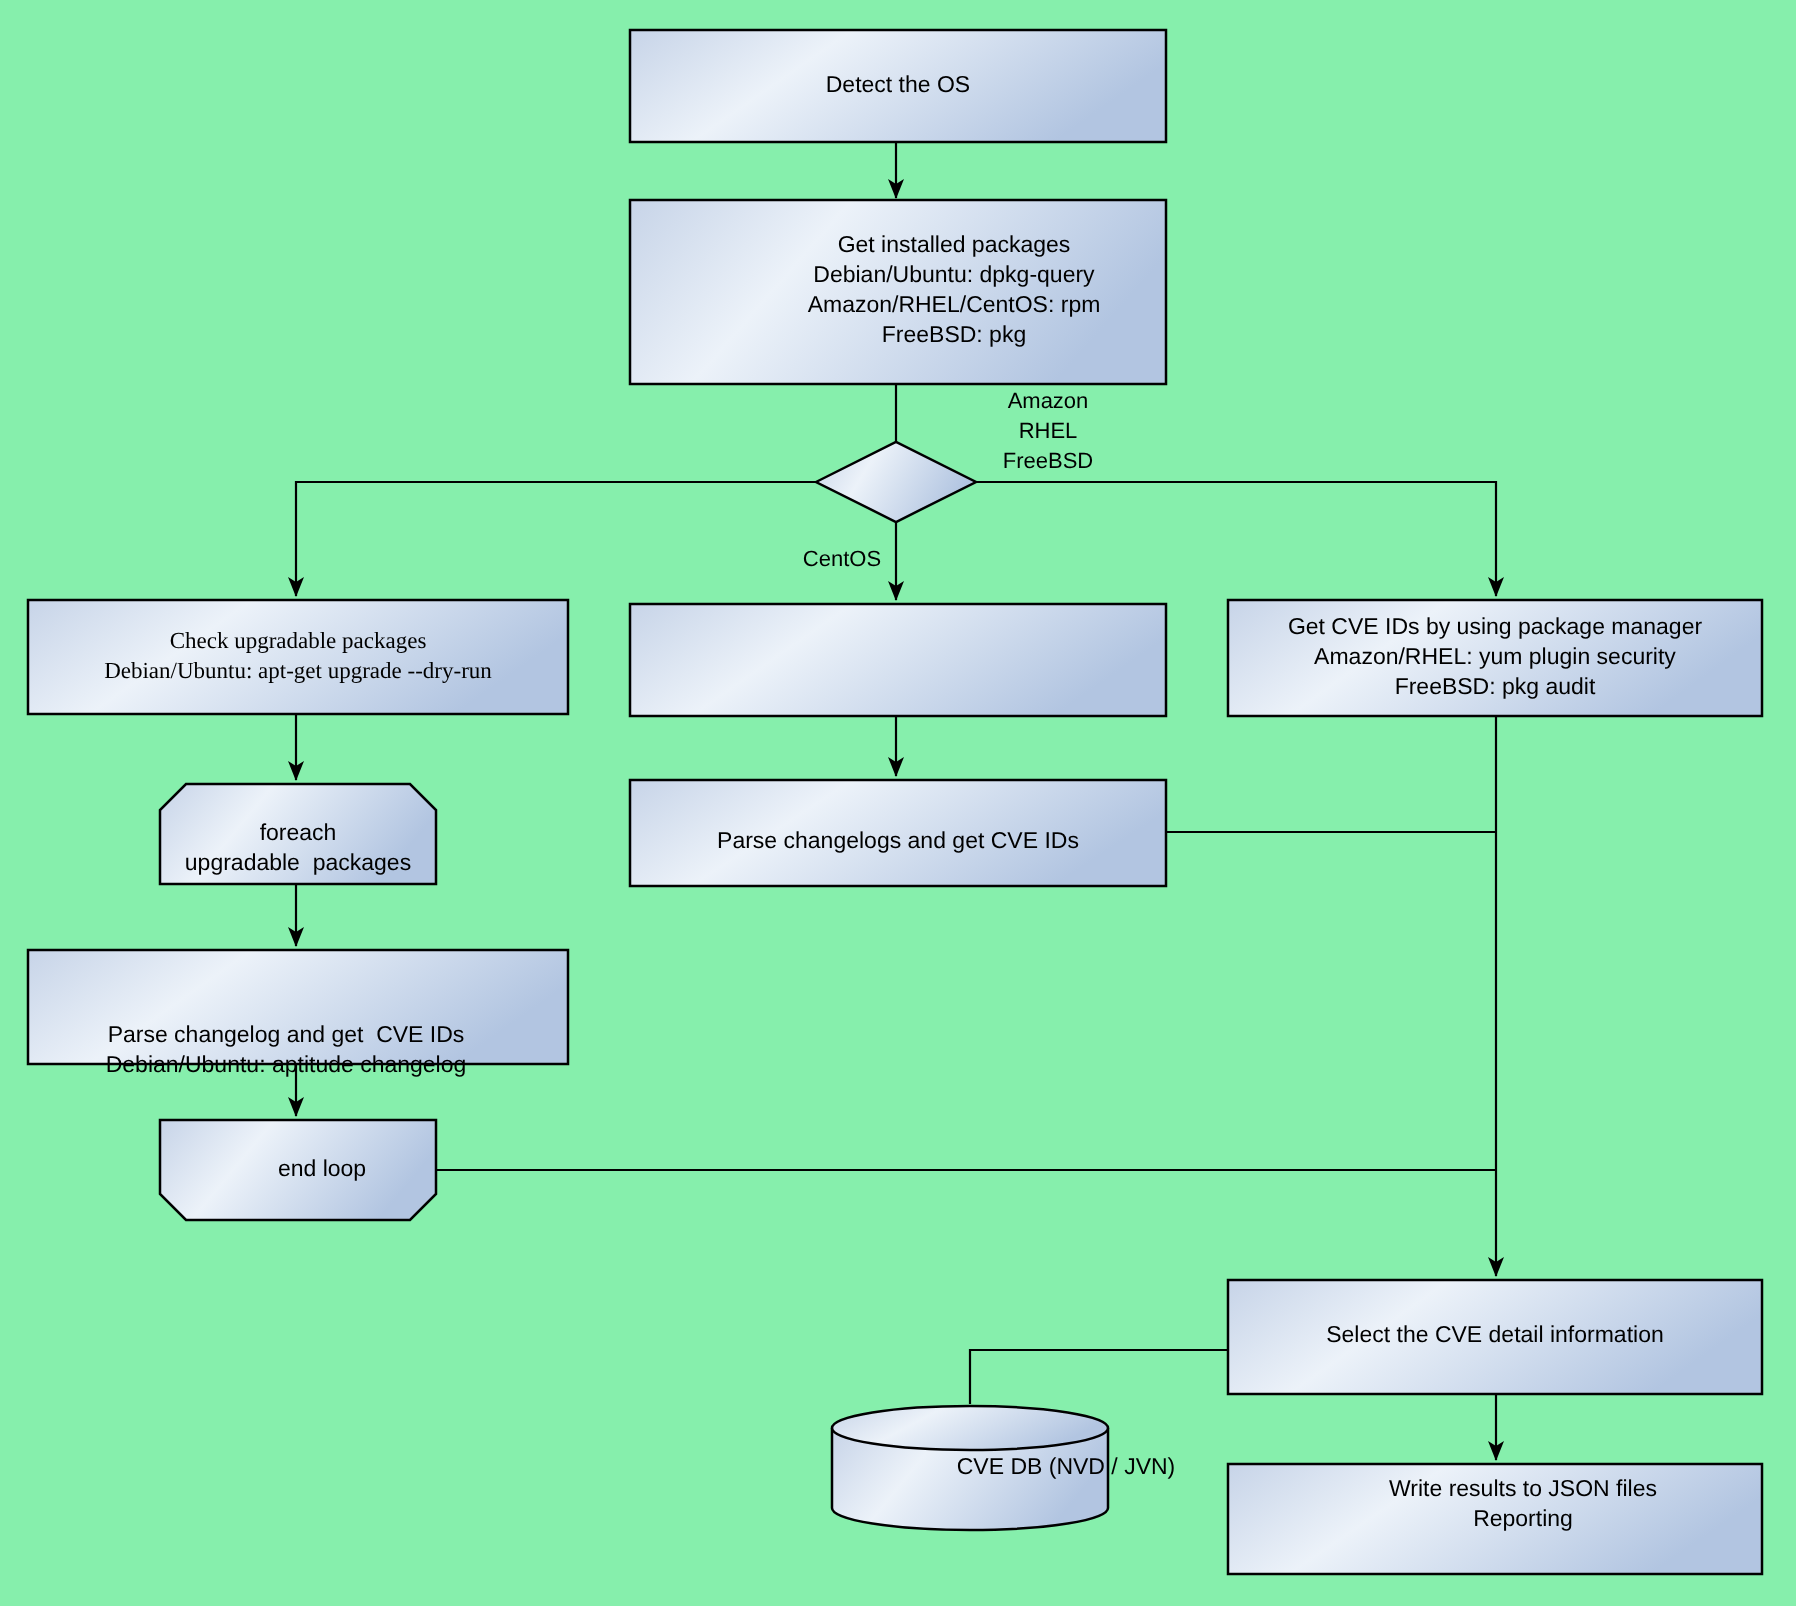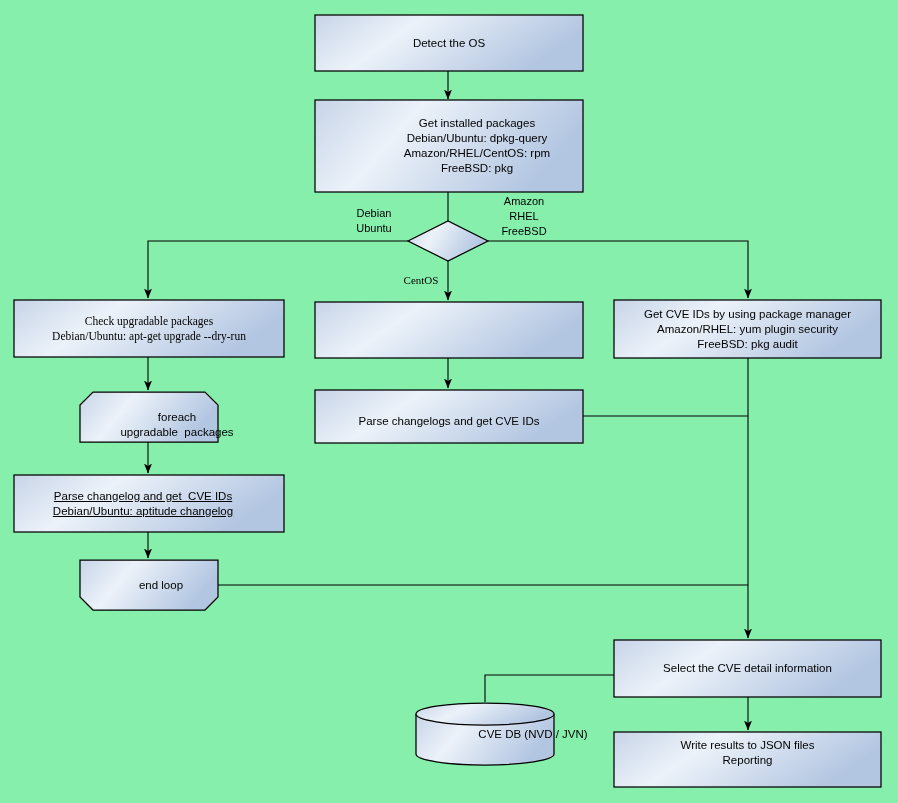--- a/index.html
+++ b/index.html
@@ -89,34 +89,32 @@
     </g>
   </svg>
 
   <div class="node-label" style="left:315px; top:15px;  width:268px; height:56px;">Detect the OS</div>
   <div class="node-label" style="left:315px; top:100px; width:268px; height:92px;padding-left:28px;">Get installed packages
 Debian/Ubuntu: dpkg-query
 Amazon/RHEL/CentOS: rpm
 FreeBSD: pkg</div>
   <div class="node-label" style="left:14px;  top:300px; width:270px; height:57px;font-family:Liberation Serif, serif;">Check upgradable packages
 Debian/Ubuntu: apt-get upgrade --dry-run</div>
-  <div class="node-label" style="left:80px;  top:392px; width:138px; height:66px;margin-left:28px;">foreach
+  <div class="node-label" style="left:80px;  top:392px; width:138px; height:66px;">foreach
 upgradable  packages</div>
-  <div class="node-label" style="left:14px;  top:475px; width:258px; height:57px;text-decoration:underline;">Parse changelog and get  CVE IDs
+  <div class="node-label" style="left:14px;  top:497px; width:258px; height:57px;">Parse changelog and get  CVE IDs
 Debian/Ubuntu: aptitude changelog</div>
   <div class="node-label" style="left:80px;  top:560px; width:162px; height:50px;">end loop</div>
   <div class="node-label" style="left:315px; top:390px; width:268px; height:63px;">Parse changelogs and get CVE IDs</div>
   <div class="node-label" style="left:614px; top:300px; width:267px; height:58px;">Get CVE IDs by using package manager
 Amazon/RHEL: yum plugin security
 FreeBSD: pkg audit</div>
   <div class="node-label" style="left:614px; top:640px; width:267px; height:57px;">Select the CVE detail information</div>
   <div class="node-label" style="left:415px; top:706px; width:140px; height:56px;margin-left:48px;">CVE DB (NVD / JVN)</div>
-  <div class="node-label" style="left:614px; top:732px; width:267px; height:41px;">Write results to JSON files
+  <div class="node-label" style="left:628px; top:732px; width:267px; height:41px;">Write results to JSON files
 Reporting</div>
 
-  <div class="edge-label" style="left:324px; top:204px; width:100px; height:34px;">Debian
-Ubuntu</div>
   <div class="edge-label" style="left:474px; top:192px; width:100px; height:49px;">Amazon
 RHEL
 FreeBSD</div>
-  <div class="edge-label" style="left:371px; top:272px; width:100px; height:16px;font-family:Liberation Serif, serif;">CentOS</div>
+  <div class="edge-label" style="left:371px; top:272px; width:100px; height:16px;">CentOS</div>
 
 </div>
 
 </body></html>

